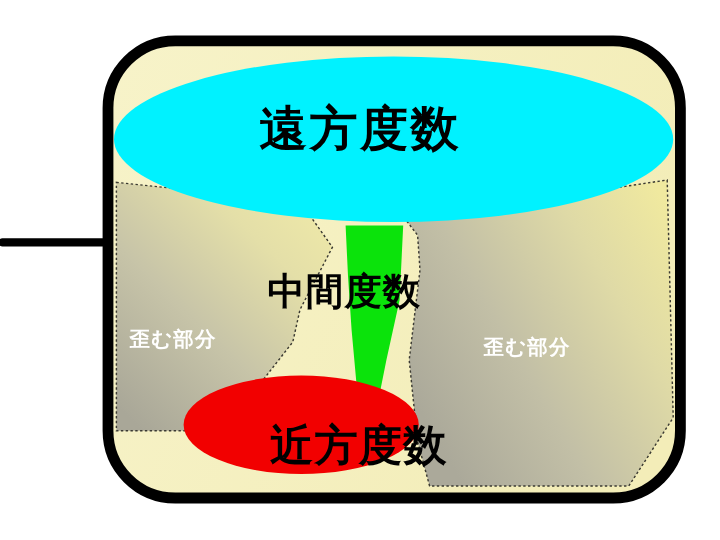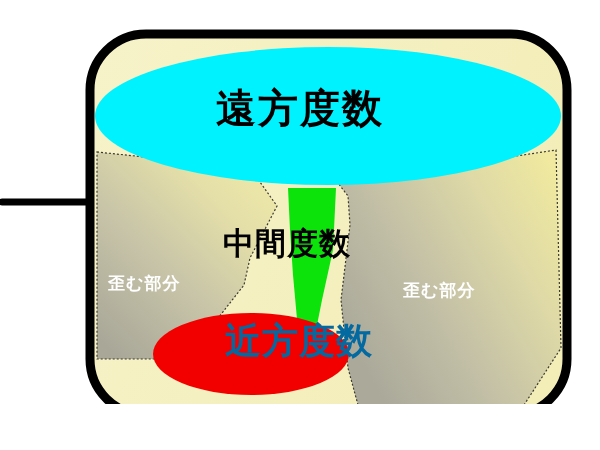--- a/index.html
+++ b/index.html
@@ -3,21 +3,21 @@
 <meta charset="utf-8">
 <style>
   html, body {
     margin: 0;
     padding: 0;
     background: #ffffff;
   }
   #stage {
     position: relative;
     width: 600px;
-    height: 404px;
+    height: 450px;
     background: #ffffff;
     overflow: hidden;
     font-family: "DejaVu Sans", "Liberation Sans", sans-serif;
   }
   #lens-svg {
     position: absolute;
     left: 0;
     top: 0;
     width: 600px;
     height: 450px;
@@ -45,26 +45,26 @@
     text-align: center;
     font-family: "DejaVu Serif", "Liberation Serif", serif;
     font-size: 31px;
     font-weight: 700;
     color: #000000;
     letter-spacing: 1px;
     transform: translateX(-13px);
   }
   #lbl-near {
     left: 0; right: 0;
-    top: 322px;
+    top: 353px;
     text-align: center;
     font-family: "DejaVu Serif", "Liberation Serif", serif;
     font-size: 36px;
     font-weight: 700;
-    color: #0369a1;
+    color: #000000;
     letter-spacing: 1px;
     transform: translateX(-1px);
   }
   #lbl-dist-left {
     left: 108px;
     top: 275px;
     font-family: "DejaVu Sans", "Liberation Sans", sans-serif;
     font-size: 17px;
     font-weight: 700;
     color: #ffffff;

